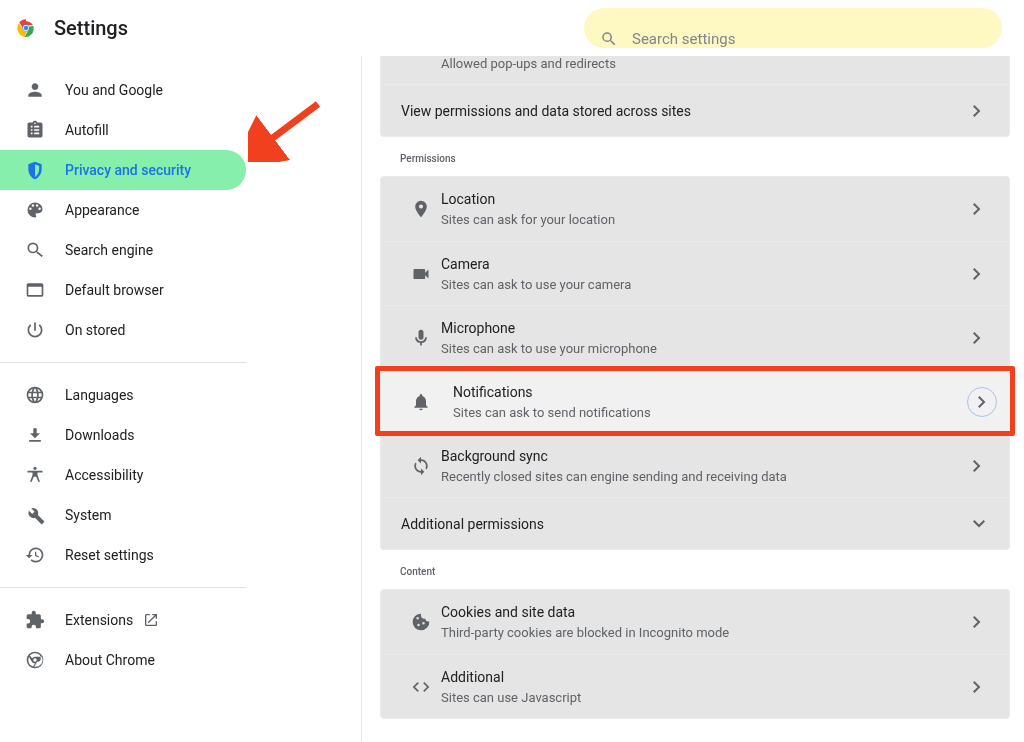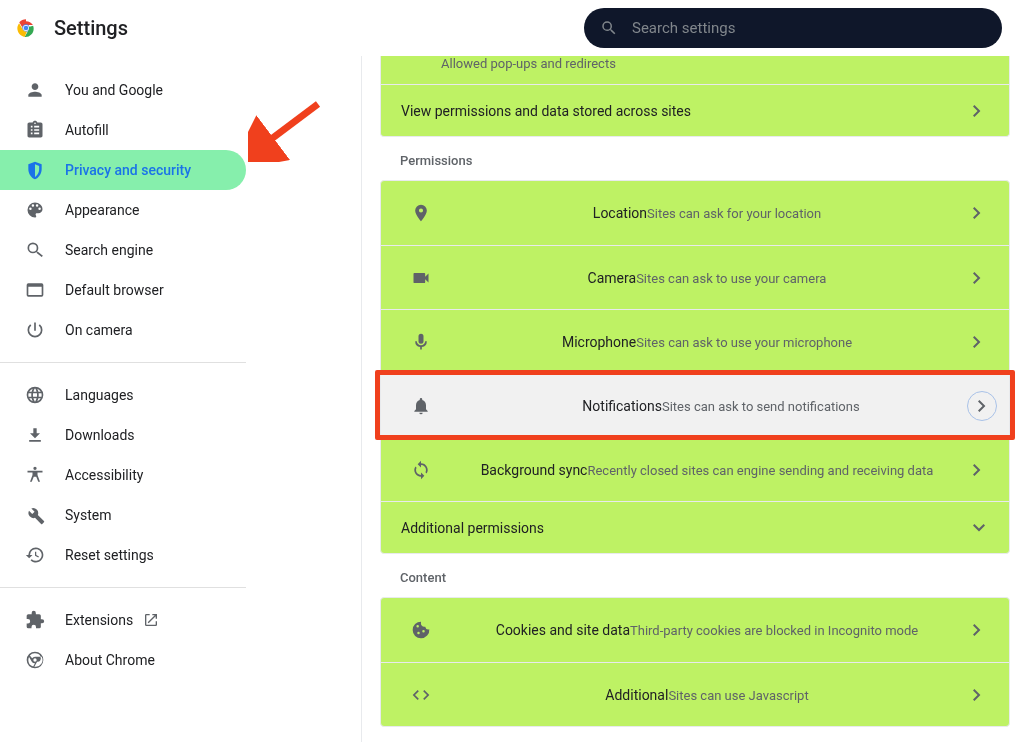--- a/index.html
+++ b/index.html
@@ -3,44 +3,44 @@
 <meta charset="utf-8">
 <style>
   * { box-sizing: border-box; margin: 0; padding: 0; }
   html, body { width: 1024px; height: 742px; font-family: Roboto, "Segoe UI", Arial, sans-serif; background: #fff; color: #202124; overflow: hidden; }
   .root { display: flex; flex-direction: column; width: 1024px; height: 742px; }
   
   .header { display: flex; align-items: center; height: 56px; padding-left: 16px; }
   .chrome-logo { width: 20px; height: 20px; margin-right: 18px; display: flex; align-items: center; justify-content: center; }
   .page-title { font-size: 20px; font-weight: 500; color: #202124; margin-right: 50px; }
   .search-wrap { flex: 1; margin-left: 220px; margin-right: 12px; }
-  .search { display: flex; align-items: center; background: #0f172a; border-radius: 42px; height: 40px; padding: 0 16px; }
+  .search { display: flex; align-items: flex-end; background: #fef9c3; border-radius: 42px; height: 40px; padding: 0 16px; }
   .search svg { flex: 0 0 auto; }
   .search-input { margin-left: 14px; font-size: 15px; color: #80868b; }
   
   .body { flex: 1; display: flex; }
   .sidebar { width: 246px; padding-top: 14px; }
   .side-item { display: flex; align-items: center; height: 40px; padding-left: 25px; font-size: 14px; color: #202124; cursor: pointer; border-top-right-radius: 20px; border-bottom-right-radius: 20px; }
   .side-item .icon { width: 20px; display: flex; align-items: center; justify-content: center; margin-right: 20px; color: #5f6368; }
   .side-item.active { background: #86efac; color: #1a73e8; font-weight: 500; }
   .side-item.active .icon { color: #1a73e8; }
   .side-sep { height: 1px; background: #e0e0e0; margin: 12px 0 12px 0; }
   .ext-icon { margin-left: 8px; }
   
   .main-wrap { flex: 1; position: relative; border-left: 1px solid #e8eaed; }
   .main-scroll { position: absolute; inset: 0; overflow: hidden; padding-left: 18px; padding-right: 14px; }
-  .card { background: #bef264; border: 1px solid #e8eaed; border-radius: 4px; margin-bottom: 0; }
+  .card { background: #e5e5e5; border: 1px solid #e8eaed; border-radius: 4px; margin-bottom: 0; }
   .row { display: flex; align-items: center; min-height: 64px; padding: 10px 20px 10px 20px; cursor: pointer; position: relative; }
   .row .r-icon { width: 40px; display: flex; align-items: center; justify-content: center; color: #5f6368; }
-  .row .r-body { flex: 1; display: flex; flex-direction: row; justify-content: center; }
+  .row .r-body { flex: 1; display: flex; flex-direction: column; justify-content: center; }
   .row .r-title { font-size: 14px; color: #202124; line-height: 20px; }
   .row .r-sub { font-size: 13px; color: #5f6368; line-height: 18px; margin-top: 2px; }
   .row .r-arrow { width: 16px; color: #5f6368; }
   .row.divided { border-top: 1px solid #e8eaed; }
-  .section-label { font-size: 13px; font-weight: 500; color: #5f6368; padding: 16px 20px 12px 20px; }
+  .section-label { font-size: 10px; font-weight: 500; color: #5f6368; padding: 16px 20px 12px 20px; }
   .flat-row { display: flex; align-items: center; min-height: 52px; padding: 10px 20px 10px 20px; cursor: pointer; }
   .flat-row .r-title { font-size: 14px; color: #202124; flex: 1; }
   .flat-row .r-arrow { width: 16px; color: #5f6368; }
   .row.pre-title { min-height: 28px; padding-top: 0; padding-bottom: 10px; align-items: flex-start; }
   .row.pre-title .r-sub2 { font-size: 13px; color: #5f6368; margin-left: 40px; }
   
   .hl-row { background: #f1f1f1; }
   .hl-border { position: absolute; border: 5px solid #f0401d; border-radius: 2px; pointer-events: none; }
   .ring { position: absolute; right: 12px; top: 50%; transform: translateY(-50%); width: 30px; height: 30px; border: 1px solid #a9c2e8; border-radius: 50%; display: flex; align-items: center; justify-content: center; color: #5f6368; }
   
@@ -126,21 +126,21 @@
             </svg>
           </span>
         <span>Default browser</span>
       </div>
       <div class="side-item">
         <span class="icon">
             <svg width="20" height="20" viewBox="0 0 24 24" fill="currentColor">
               <path d="M13 3h-2v10h2V3zm4.83 2.17-1.42 1.42A6.92 6.92 0 0 1 19 12a7 7 0 1 1-14 0 6.92 6.92 0 0 1 2.59-5.41L6.17 5.17A8.93 8.93 0 0 0 3 12a9 9 0 0 0 18 0 8.93 8.93 0 0 0-3.17-6.83z"></path>
             </svg>
           </span>
-        <span>On camera</span>
+        <span>On stored</span>
       </div>
       <div class="side-sep"></div>
 
       <div class="side-item">
         <span class="icon">
             <svg width="20" height="20" viewBox="0 0 24 24" fill="currentColor">
               <path d="M12 2a10 10 0 1 0 10 10A10 10 0 0 0 12 2zm6.93 6H16.1a15.5 15.5 0 0 0-1.35-3.56A8.03 8.03 0 0 1 18.93 8zM12 4a13.6 13.6 0 0 1 1.87 4h-3.74A13.6 13.6 0 0 1 12 4zM4.26 14a8.1 8.1 0 0 1 0-4h3.38a16.9 16.9 0 0 0 0 4H4.26zm.81 2h2.83a15.5 15.5 0 0 0 1.35 3.56A8.03 8.03 0 0 1 5.07 16zm2.83-8H5.07a8.03 8.03 0 0 1 4.18-3.56A15.5 15.5 0 0 0 7.9 8zM12 20a13.6 13.6 0 0 1-1.87-4h3.74A13.6 13.6 0 0 1 12 20zm2.34-6h-4.68a14.7 14.7 0 0 1 0-4h4.68a14.7 14.7 0 0 1 0 4zm.41 5.56A15.5 15.5 0 0 0 16.1 16h2.83a8.03 8.03 0 0 1-4.18 3.56zM16.36 14a16.9 16.9 0 0 0 0-4h3.38a8.1 8.1 0 0 1 0 4h-3.38z"></path>
             </svg>
           </span>
         <span>Languages</span>

